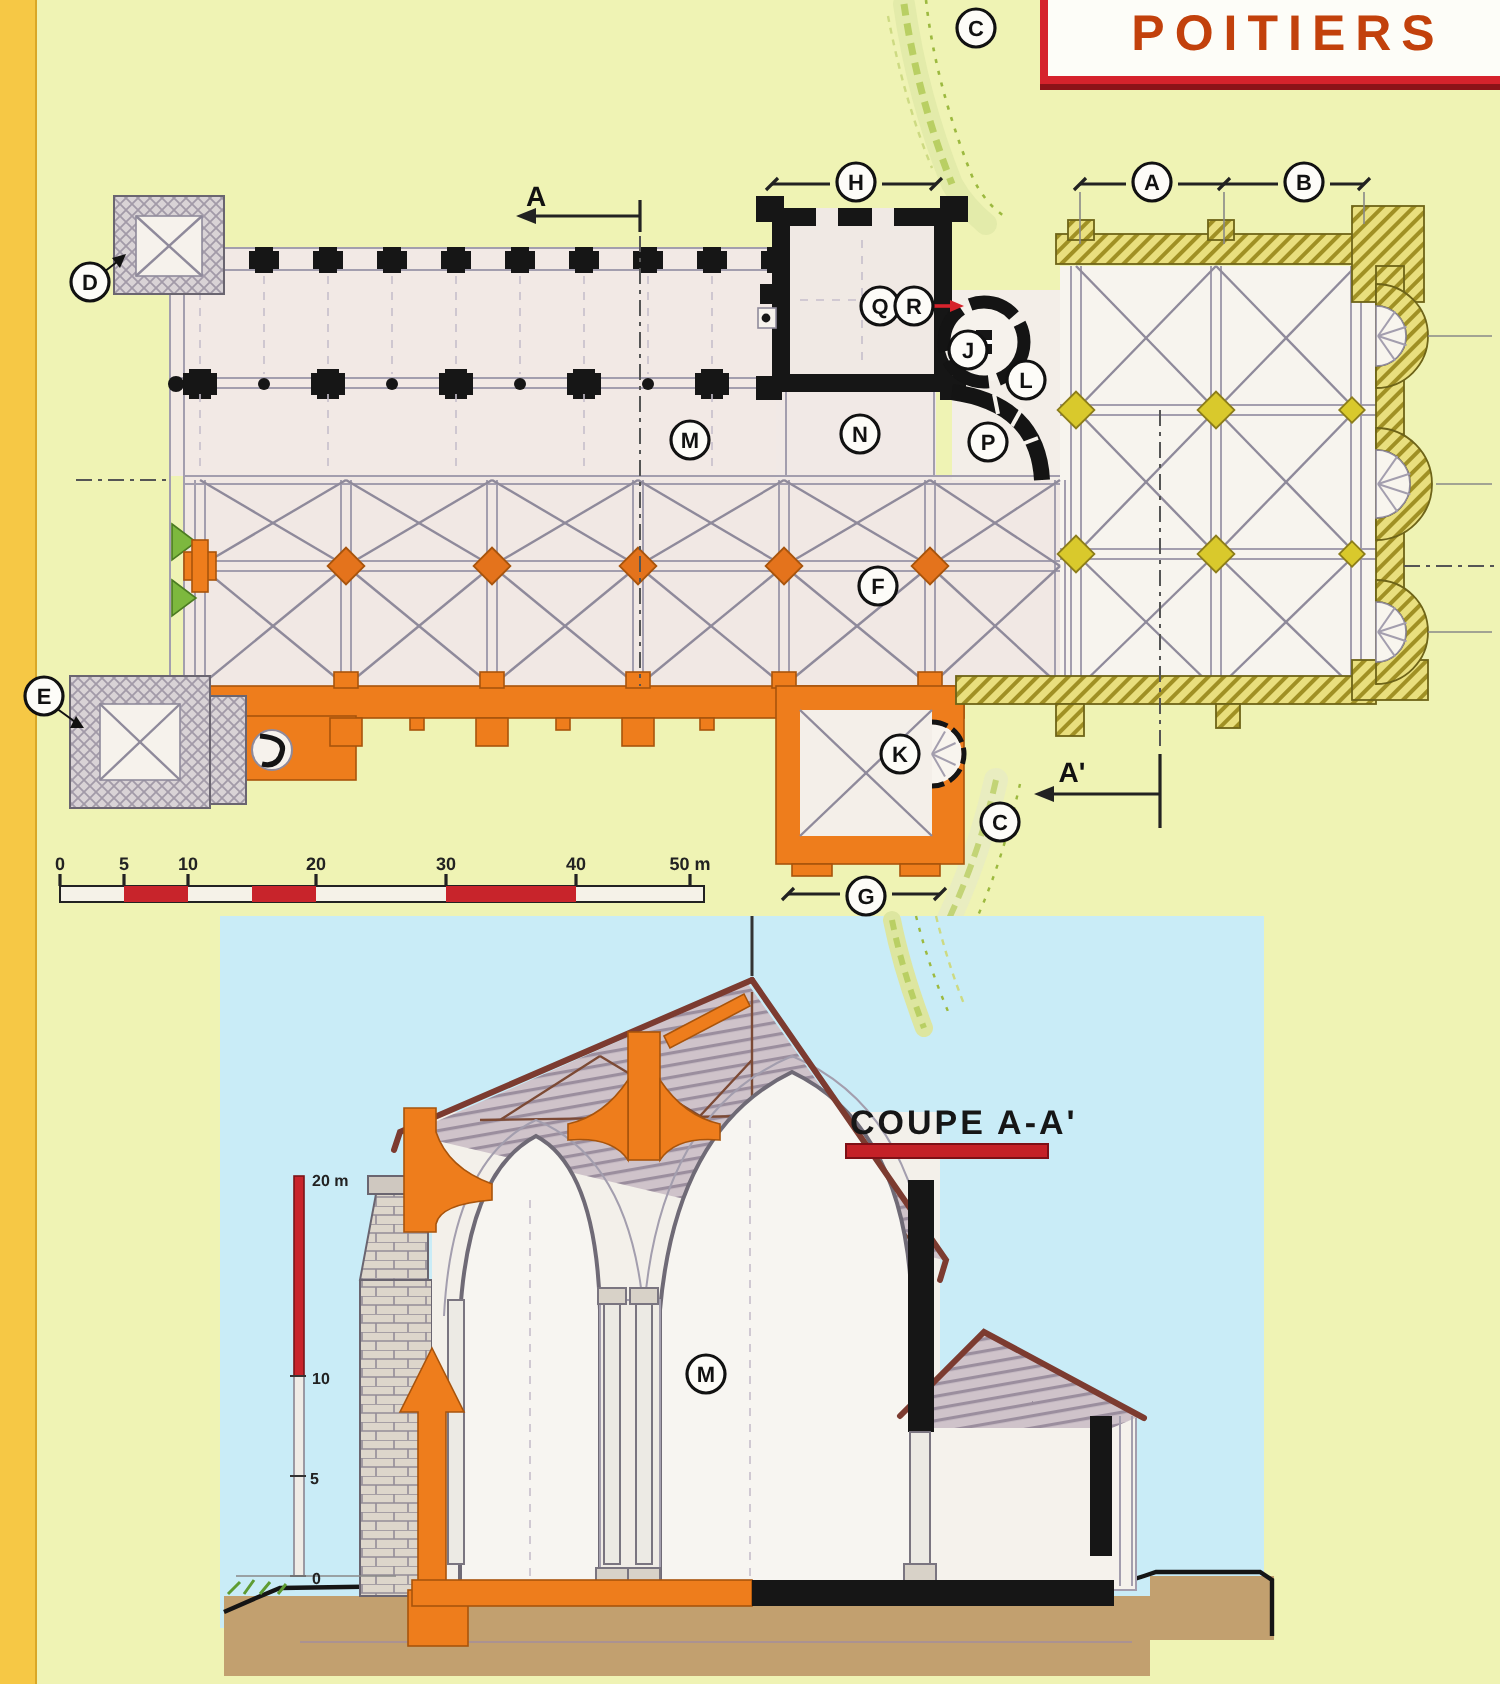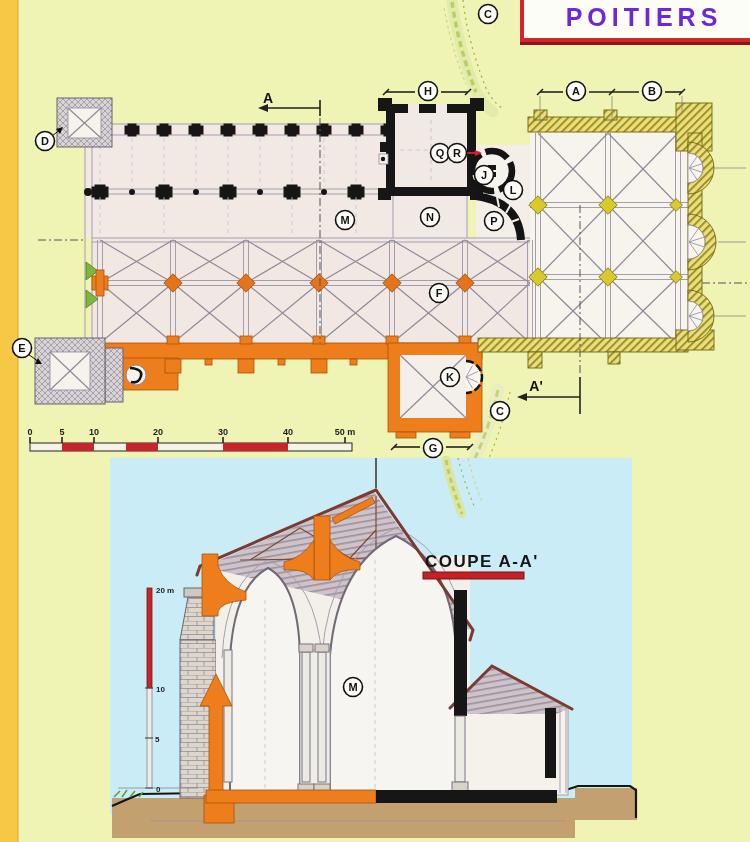--- a/index.html
+++ b/index.html
@@ -2,21 +2,21 @@
 <html><head>
 <meta charset="utf-8">
 <style>
   html,body{margin:0;padding:0;background:#ffffff;}
   .stage{position:relative;width:750px;height:842px;overflow:hidden;
          background:#eff3b4;font-family:"Liberation Sans",sans-serif;}
   .stage svg{position:absolute;left:0;top:0;}
   .title-box{position:absolute;left:520px;top:-8px;width:240px;height:42px;
              background:#fdfdf8;border:4px solid #d6232c;box-shadow:0 3px 0 #8c1318;
              display:flex;align-items:center;justify-content:center;z-index:5;}
-  .title-box span{font-size:25px;font-weight:bold;letter-spacing:5px;color:#6d28d9;}
+  .title-box span{font-size:25px;font-weight:bold;letter-spacing:5px;color:#c2410c;}
   
   .ln{stroke:#8f8a9b;stroke-width:1.2;fill:none}
   .ln2{stroke:#a39eae;stroke-width:1;fill:none}
   .olv{stroke:#6e6418;stroke-width:.9}
   .blk{fill:#161616}
   .org{fill:#ee7d1c;stroke:#a8540c;stroke-width:.8}
   .wtp{fill:#f6f2ec}
   .dsh{stroke:#555;stroke-width:1;stroke-dasharray:8 3 2 3;fill:none}
   .dshL{stroke:#c6bfcb;stroke-width:.8;stroke-dasharray:4 4;fill:none}
   .dim{stroke:#222;stroke-width:1.6;fill:none}

